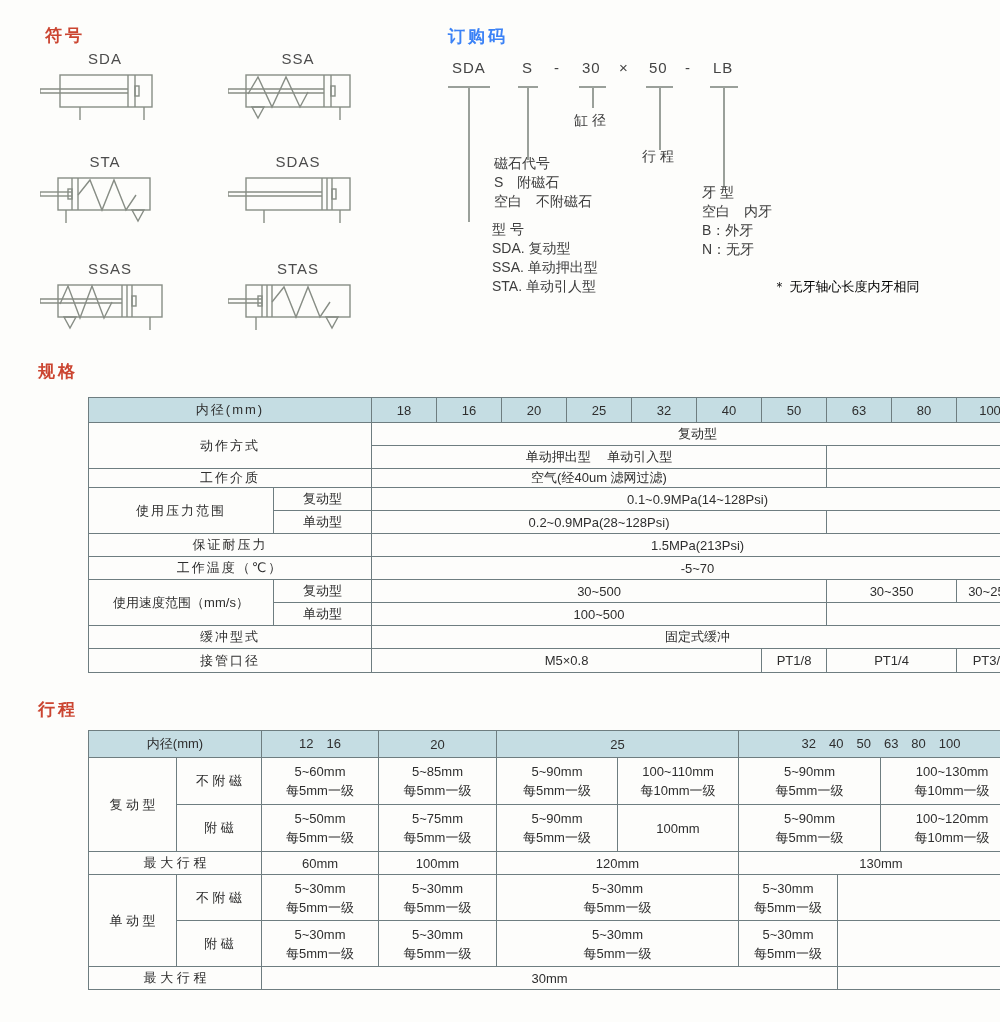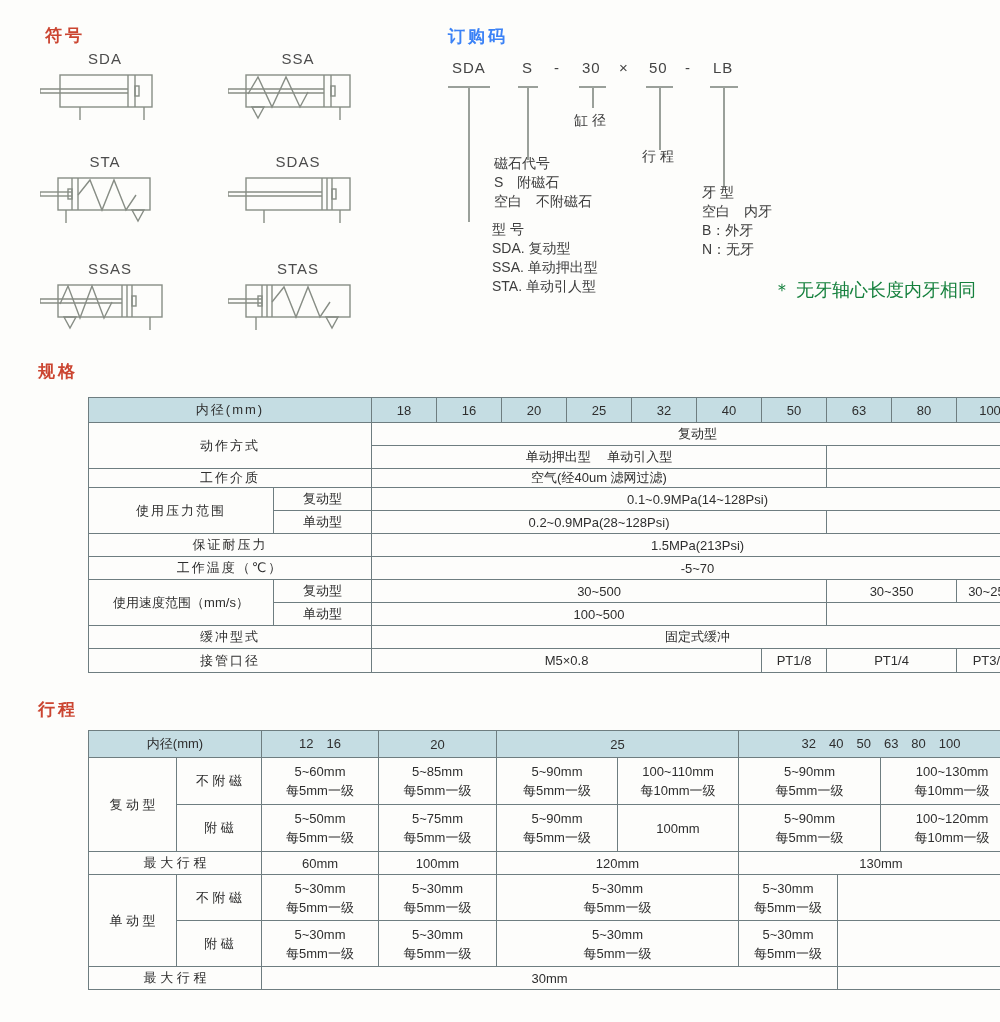--- a/index.html
+++ b/index.html
@@ -17,21 +17,21 @@
   .sym .sym-label{font-size:15px;color:#4c4c4c;letter-spacing:1px;text-align:center;width:130px;margin-bottom:3px;}
   .sym svg{display:block;}
   .sym.wide .sym-label{width:140px;}
   
   .ordering{position:absolute;left:448px;top:25px;width:545px;height:295px;font-size:14px;}
   .ord-title{position:absolute;left:0;top:0;font-size:17px;font-weight:bold;color:#3b82f6;letter-spacing:3px;}
   .code-part{position:absolute;top:34px;font-size:15px;color:#444;letter-spacing:1px;}
   .bar{position:absolute;height:2px;background:#9aa09a;top:61px;}
   .stem{position:absolute;width:2px;background:#9aa09a;top:61px;}
   .ord-label{position:absolute;font-size:14px;color:#3d3d3d;line-height:19px;white-space:nowrap;}
-  .ord-note{position:absolute;font-size:18px;color:#15803d;white-space:nowrap;}
+  .ord-note{position:absolute;font-size:13px;color:#000000;white-space:nowrap;}
   
   table.grid{border-collapse:collapse;table-layout:fixed;position:absolute;background:transparent;margin-left:48px;}
   table.grid td{
     border:1px solid #6e7d80;font-size:13px;text-align:center;vertical-align:middle;
     padding:0;color:#2e2e2e;overflow:hidden;white-space:nowrap;
   }
   td.hd{background:#c5dde3;font-size:13.5px;color:#222;}
   td.lab{text-align:left;padding-left:10px;letter-spacing:2px;}
   td.noR{border-right:none;}
   td.noL{border-left:none;}

